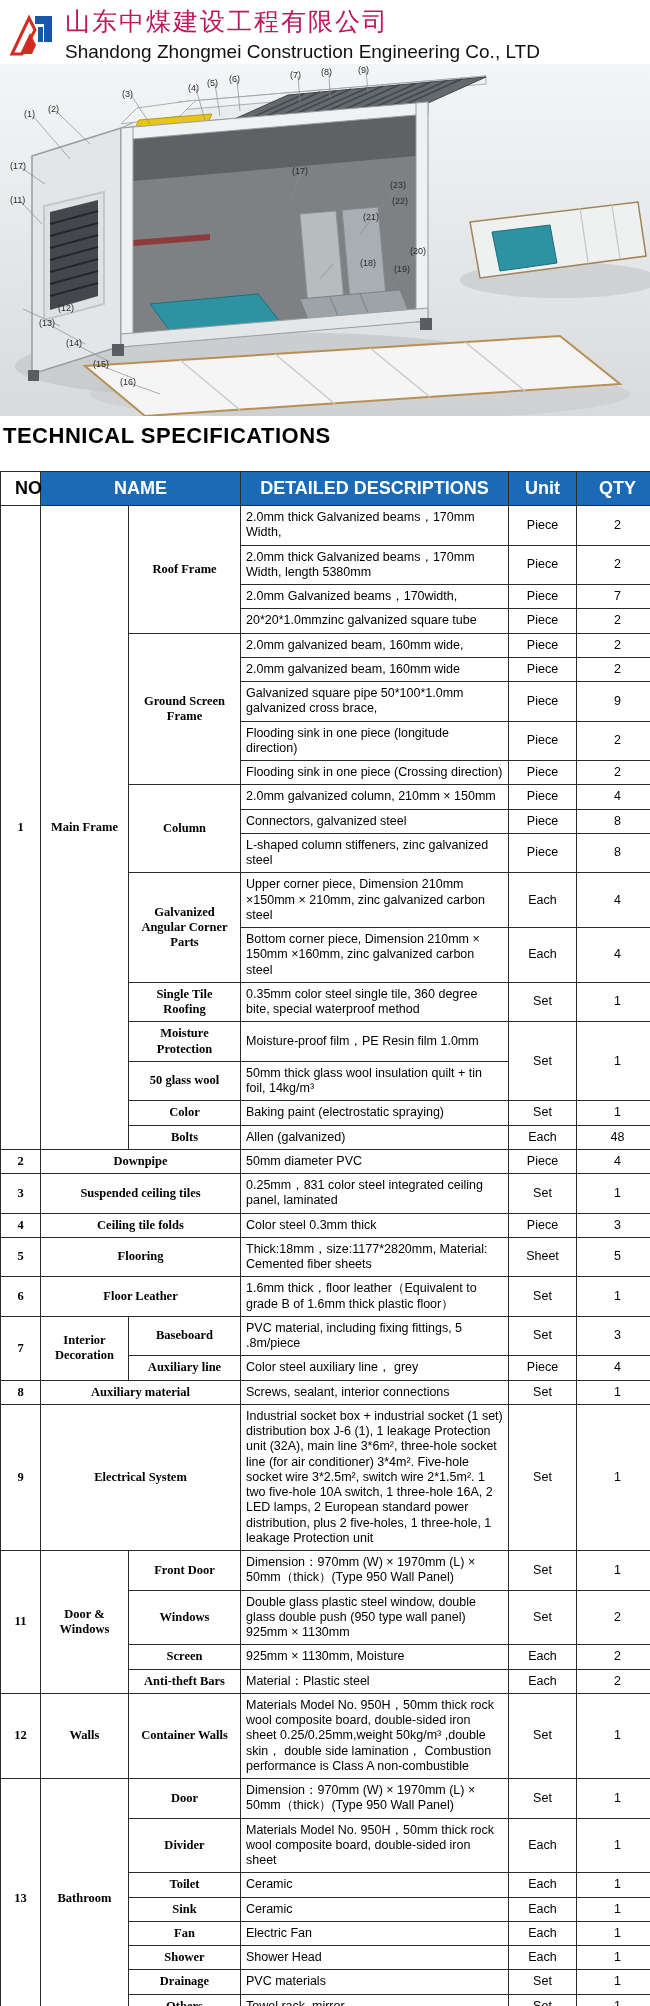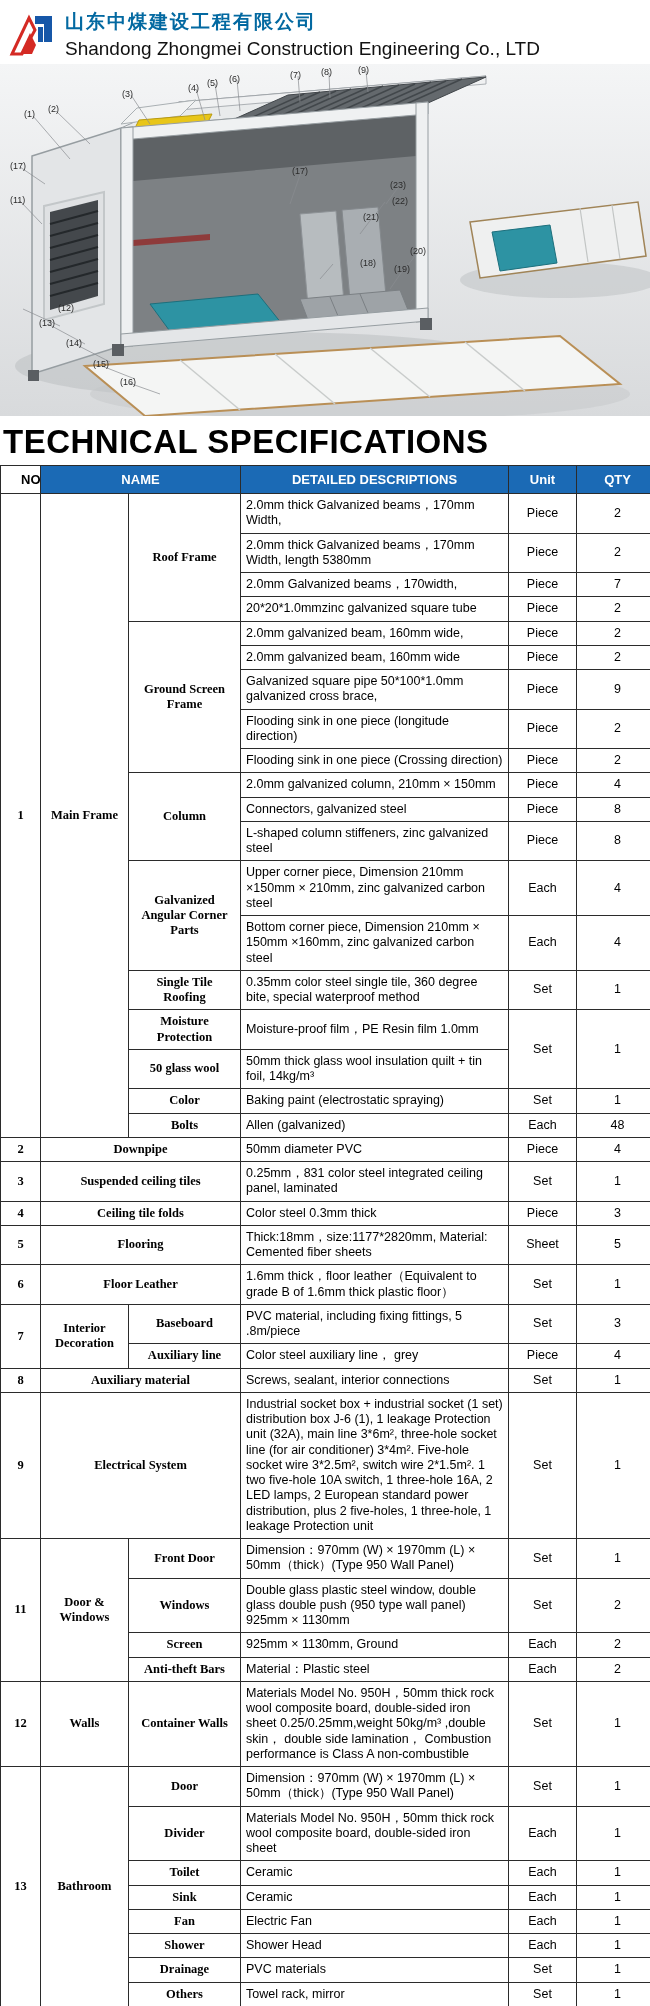--- a/index.html
+++ b/index.html
@@ -6,35 +6,35 @@
   body {
     width: 650px; height: 2006px; overflow: hidden; position: relative;
     background: #ffffff;
     font-family: "Liberation Sans", "DejaVu Sans", sans-serif;
     color: #000;
   }
   
   .top-header { display: flex; align-items: center; height: 64px; padding: 6px 10px 2px 8px; background:#fff; }
   .logo { width: 48px; height: 48px; flex: 0 0 48px; margin-right: 9px; }
   .company { display: flex; flex-direction: column; justify-content: center; }
-  .company-cn { font-size: 19px; font-weight: bold; letter-spacing: 2px; color:#0369a1; }
+  .company-cn { font-size: 25px; font-weight: normal; letter-spacing: 2px; color:#be185d; }
   .company-en { font-size: 19px; color:#111; margin-top: 3px; }
   
   .scene { position: relative; width: 650px; height: 352px; overflow: hidden; background: #eef0f1; }
   .scene svg { display: block; }
   .callout { position: absolute; font-size: 9px; color: #2b2b2b; line-height: 1; white-space: nowrap; }
   
-  .section-title { font-size: 33px; font-weight: bold; color:#000; padding: 7px 0 4px 3px; letter-spacing: 0.5px; }
+  .section-title { font-size: 22px; font-weight: bold; color:#000; padding: 7px 0 22px 3px; letter-spacing: 0.5px; }
   
   .table-wrap { width: 650px; overflow: hidden; }
   table.spec { border-collapse: collapse; table-layout: fixed; width: 658px; font-size: 12.5px; }
   table.spec th, table.spec td { border: 1px solid #2b2b2b; }
   table.spec th {
-    background: #1b6ab5; color: #fff; font-weight: bold; font-size: 13px;
-    padding: 6px 20px; text-align: center;
+    background: #1b6ab5; color: #fff; font-weight: bold; font-size: 18px;
+    padding: 6px 14px; text-align: center;
   }
   table.spec th.no { background: #ffffff; color: #000; }
   table.spec td { padding: 4px 5px; line-height: 1.22; vertical-align: middle; background:#fff; }
   td.no, td.name, td.sub { text-align: center; font-weight: bold; font-family: Liberation Serif, serif; }
   td.unit, td.qty { text-align: center; }
   td.desc { text-align: left; }
 </style>
 </head>
 <body>
 
@@ -379,21 +379,21 @@
           <td class="qty">1</td>
         </tr>
         <tr>
           <td class="sub">Windows</td>
           <td class="desc">Double glass plastic steel window, double glass double push (950 type wall panel) 925mm × 1130mm</td>
           <td class="unit">Set</td>
           <td class="qty">2</td>
         </tr>
         <tr>
           <td class="sub">Screen</td>
-          <td class="desc">925mm × 1130mm, Ground</td>
+          <td class="desc">925mm × 1130mm, Moisture</td>
           <td class="unit">Each</td>
           <td class="qty">2</td>
         </tr>
         <tr>
           <td class="sub">Anti-theft Bars</td>
           <td class="desc">Material：Plastic steel</td>
           <td class="unit">Each</td>
           <td class="qty">2</td>
         </tr>
         <tr>

